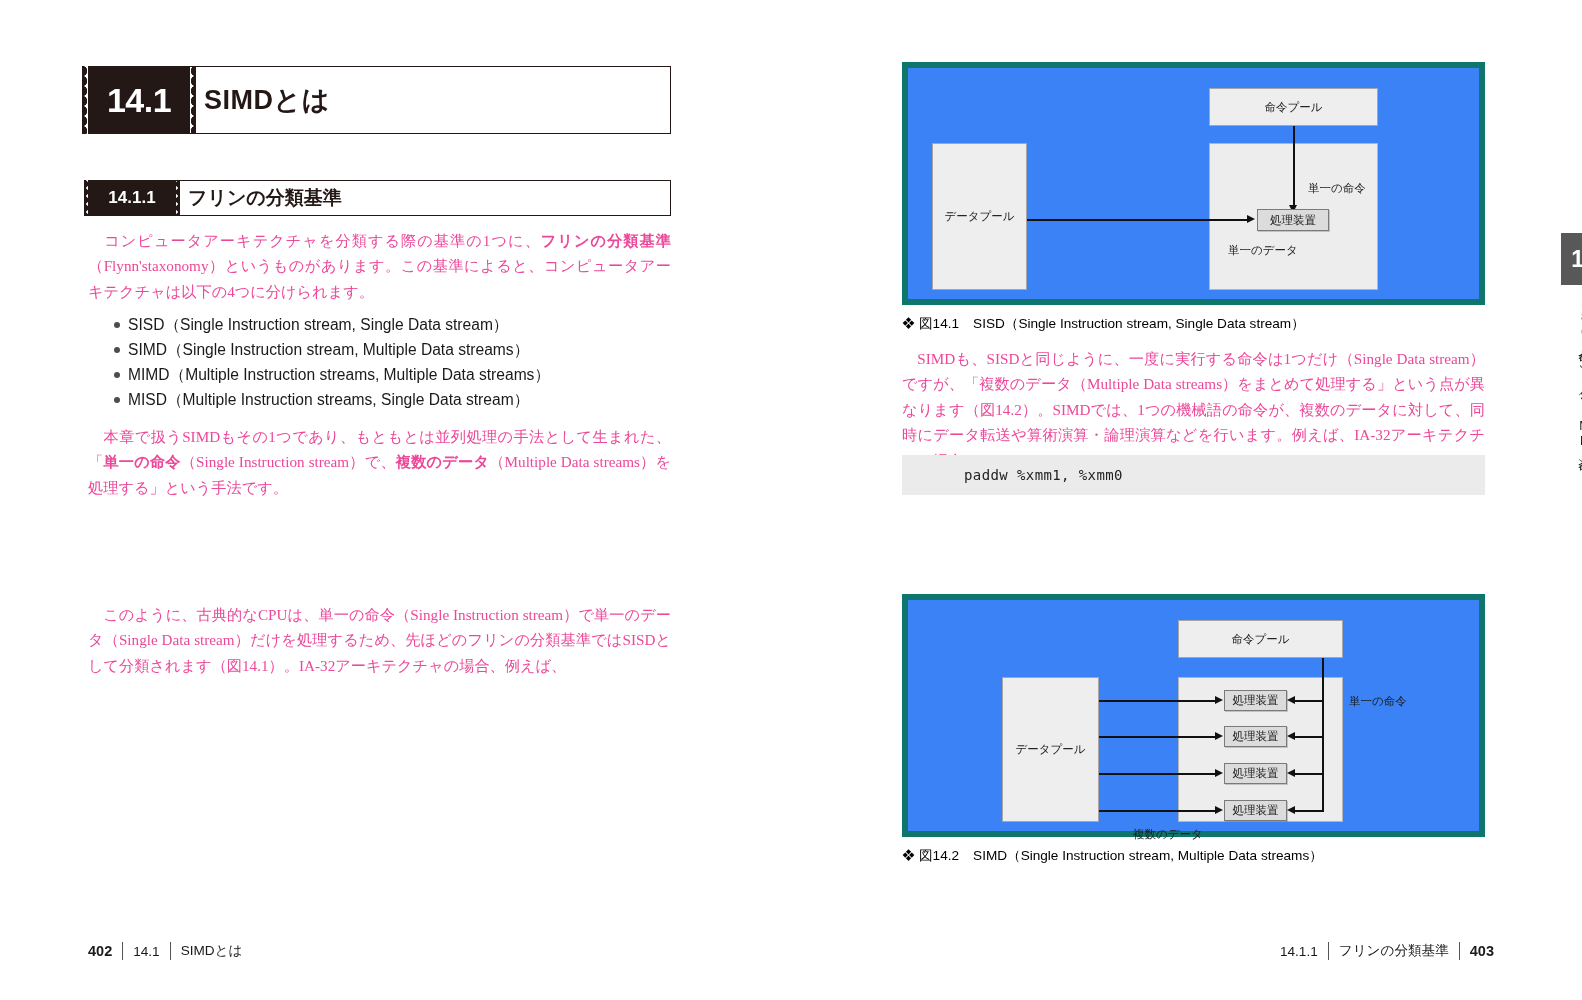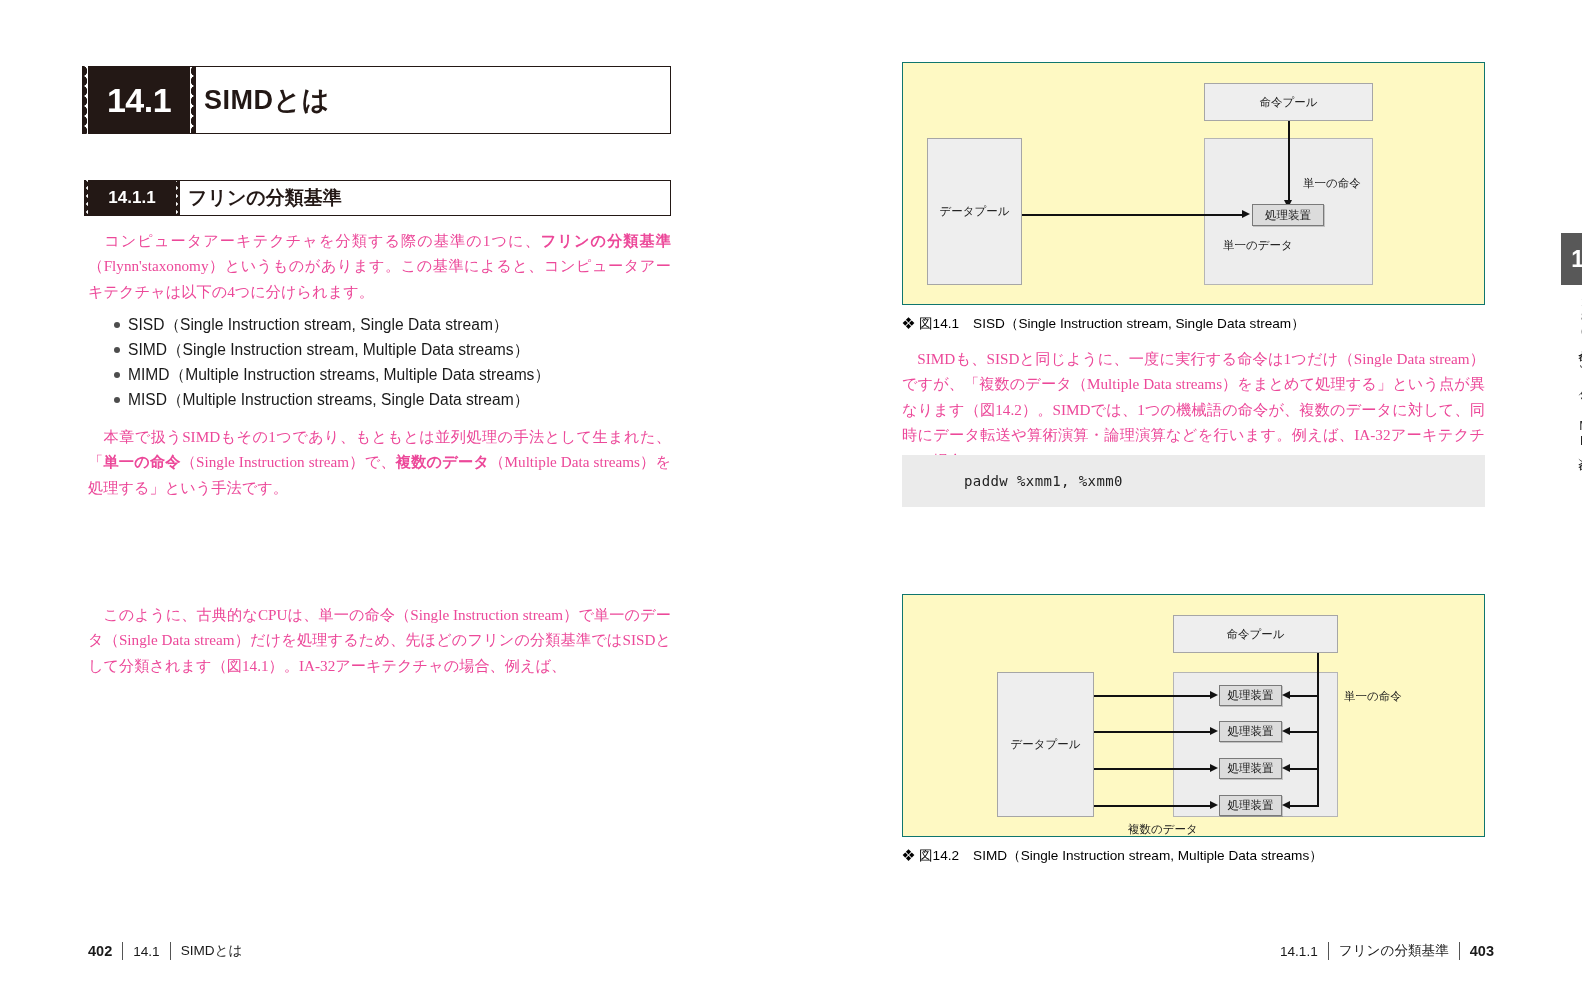--- a/index.html
+++ b/index.html
@@ -192,22 +192,22 @@
     font-size: 14px;
     color: #222;
     display: flex;
     align-items: center;
   }
   .code span { padding-left: 62px; letter-spacing: 0.4px; }
 
   
   .figbox {
     position: absolute;
-    border: 1px solid #0f766e;
-    background: #fef9c3;
+    border: 6px solid #0f766e;
+    background: #3b82f6;
     box-sizing: border-box;
   }
   .fnode {
     position: absolute;
     background: #eeeeee;
     border: 1px solid #a6a6a6;
     box-sizing: border-box;
     display: flex;
     align-items: center;
     justify-content: center;
@@ -392,21 +392,21 @@
     <div class="flabel" style="left:400px; top:113px;">単一の命令</div>
     <div class="flabel" style="left:320px; top:175px;">単一のデータ</div>
   </div>
 
   <div class="figcap" style="left:111px; top:315px;">
     <span class="mark">❖</span><span>図14.1</span><span style="display:inline-block;width:14px"></span><span>SISD（Single Instruction stream, Single Data stream）</span>
   </div>
 
   <div class="para" style="left:111px; top:346px; width:583px;">　SIMDも、SISDと同じように、一度に実行する命令は1つだけ（Single Data stream）ですが、「複数のデータ（Multiple Data streams）をまとめて処理する」という点が異なります（図14.2）。SIMDでは、1つの機械語の命令が、複数のデータに対して、同時にデータ転送や算術演算・論理演算などを行います。例えば、IA-32アーキテクチャの場合、</div>
 
-  <div class="code" style="left:111px; top:455px; width:583px; height:52px;">
+  <div class="code" style="left:111px; top:455px; width:583px; height:40px;">
     <span>paddw %xmm1, %xmm0</span>
   </div>
 
 
   <div class="figbox" style="left:111px; top:594px; width:583px; height:243px;">
 
     <div class="fnode" style="left:270px; top:20px; width:165px; height:38px;">
       <span>命令プール</span>
     </div>
 

